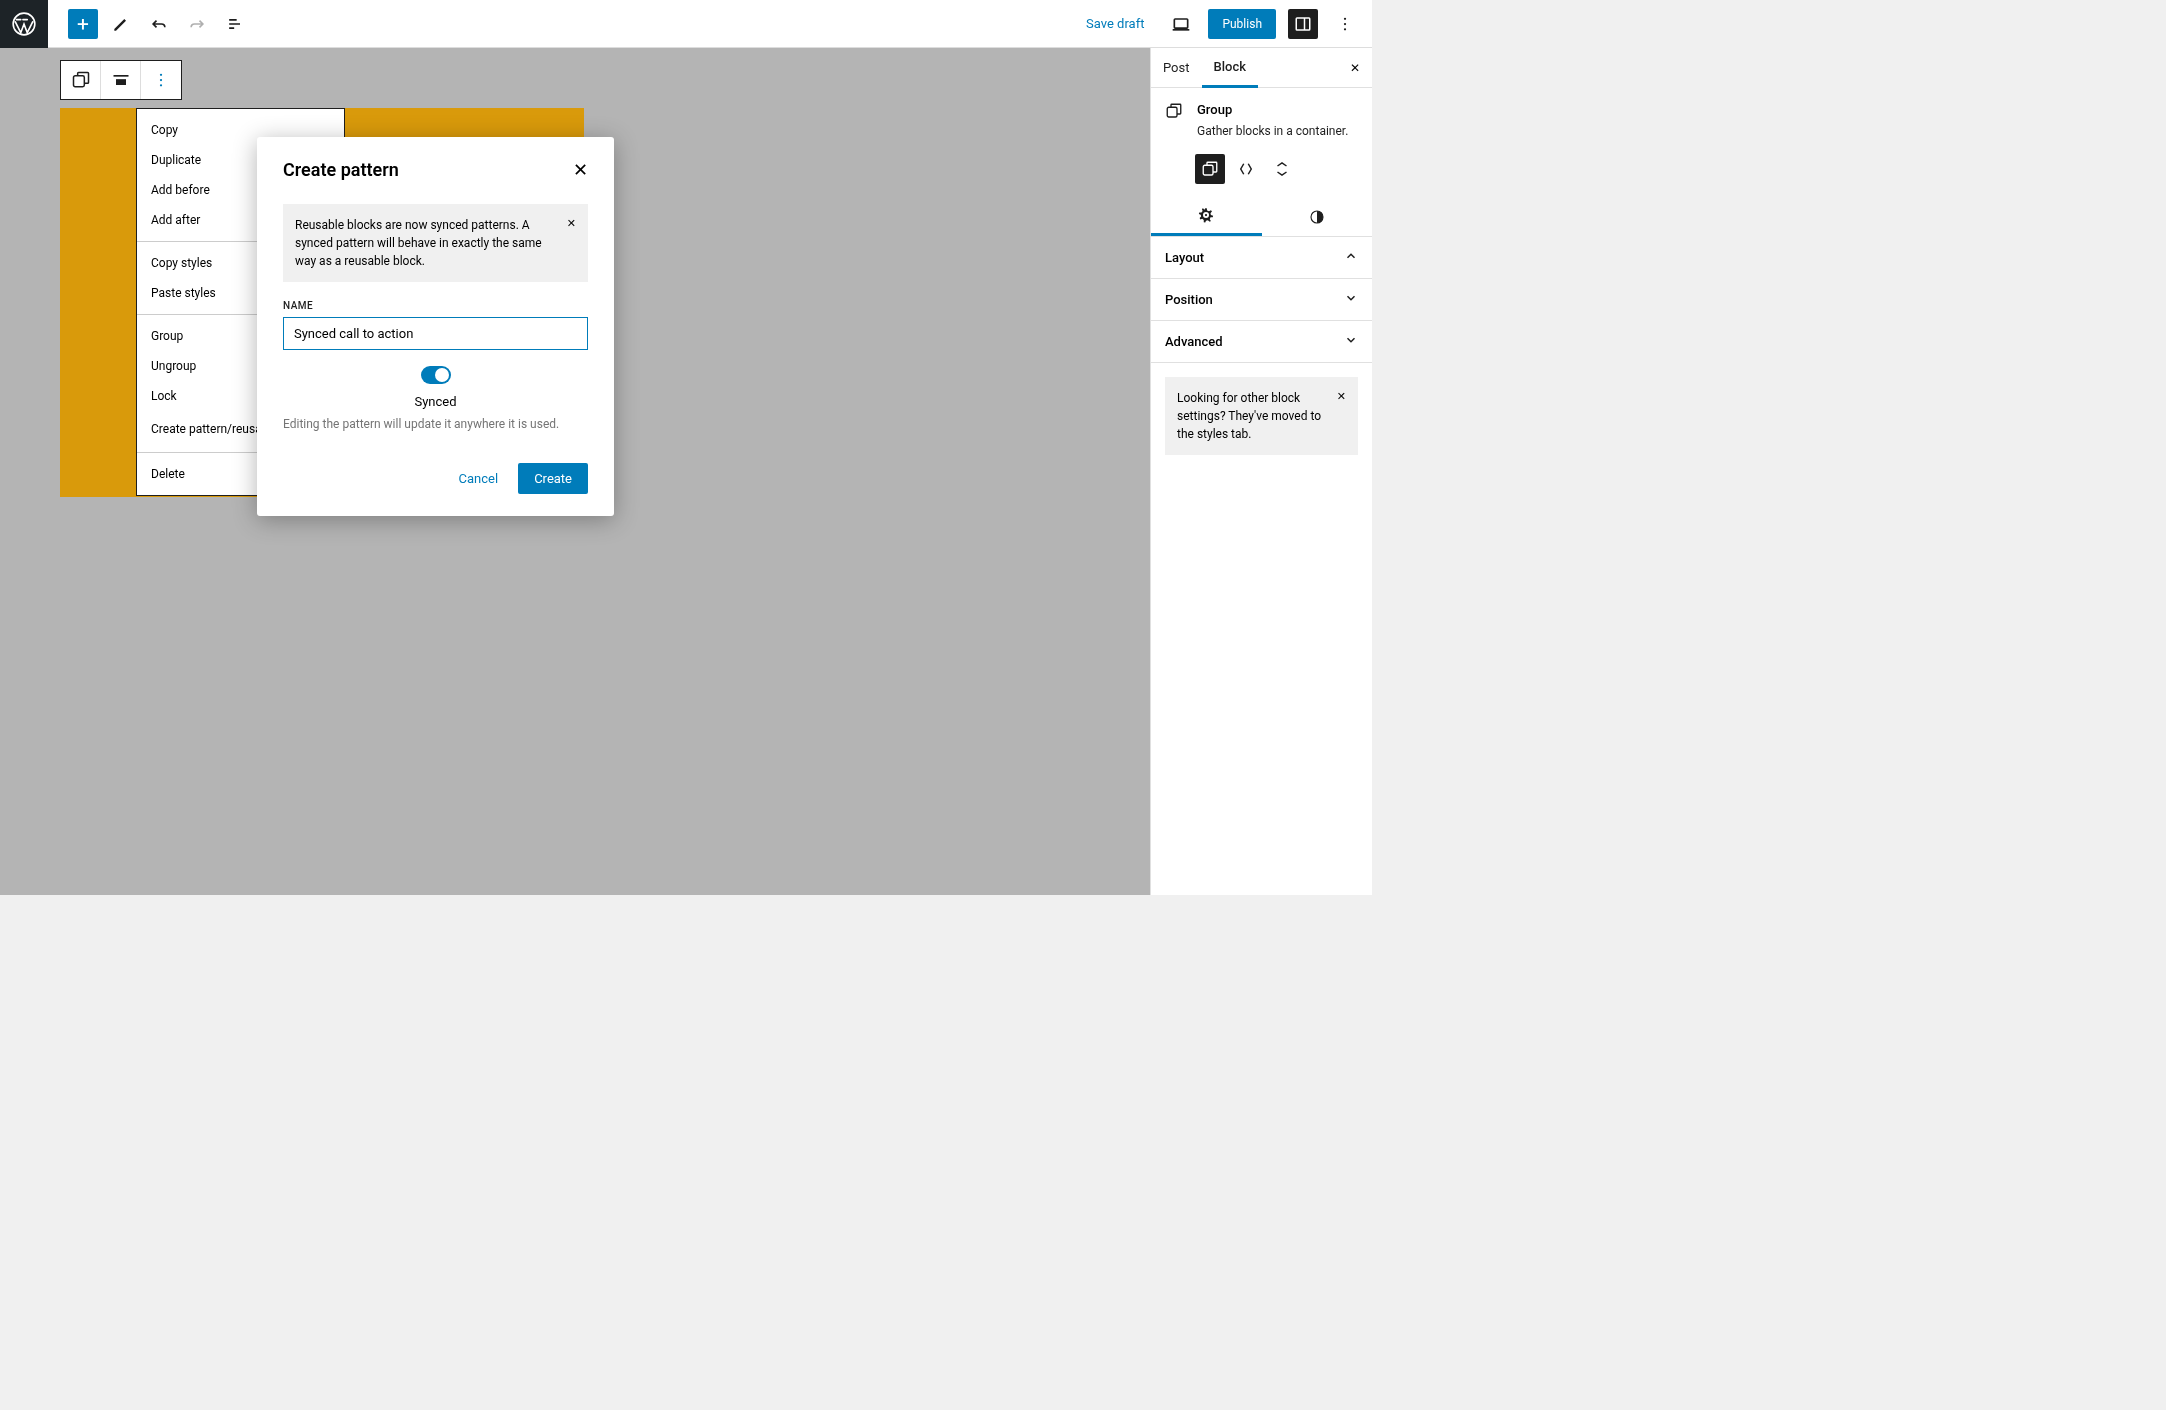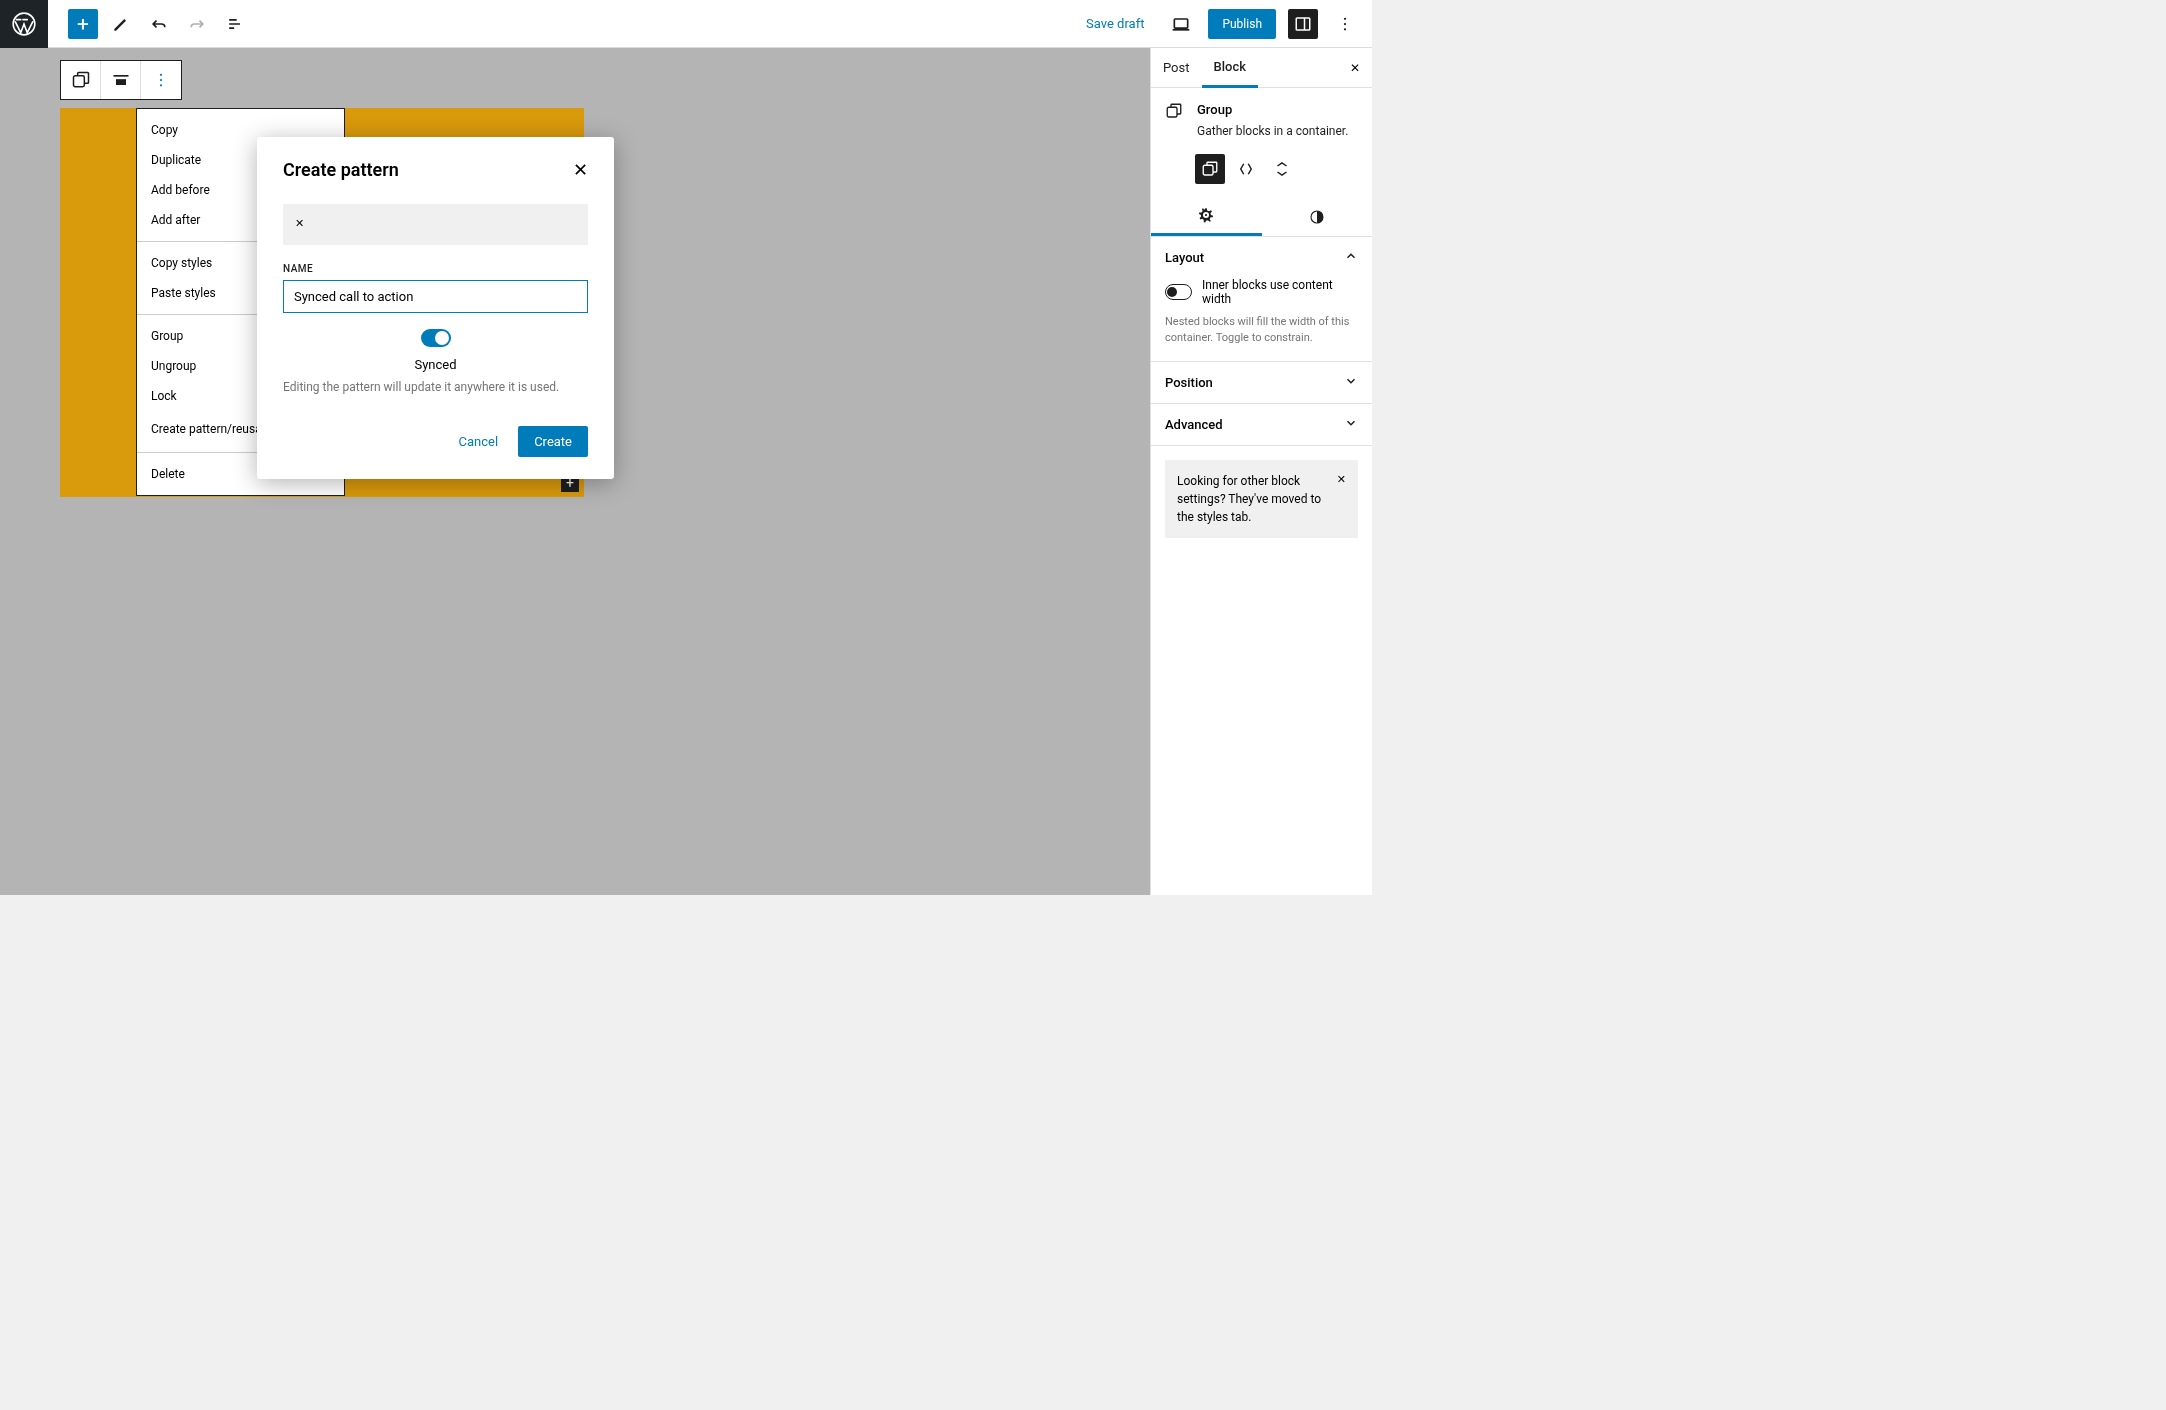--- a/index.html
+++ b/index.html
@@ -195,29 +195,20 @@
         </svg>
       </div>
   </div>
   <div class="panel">
     <div class="panel-head">
       <span>Layout</span>
       <span class="panel-chevron"><svg width="14" height="14" viewBox="0 0 24 24" fill="none" stroke="#1e1e1e" stroke-width="2.5">
             <path d="M6 15 L12 9 L18 15"></path>
           </svg></span>
     </div>
-    <div class="panel-body">
-      <div class="toggle-row">
-        <div class="pill-toggle">
-            <div class="pill-knob"></div>
-          </div>
-        <span style="font-size:12px">Inner blocks use content width</span>
-      </div>
-      <div class="help-text">Nested blocks will fill the width of this container. Toggle to constrain.</div>
-    </div>
   </div>
   <div class="panel">
     <div class="panel-head">
       <span>Position</span>
       <span class="panel-chevron"><svg width="14" height="14" viewBox="0 0 24 24" fill="none" stroke="#1e1e1e" stroke-width="2.5">
             <path d="M6 9 L12 15 L18 9"></path>
           </svg></span>
     </div>
   </div>
   <div class="panel">
@@ -292,20 +283,21 @@
     </div>
   </div>
 </div>
 
 <div class="modal">
   <div class="modal-head">
     <div class="modal-title">Create pattern</div>
     <div class="modal-close"><span class="icon-x"></span></div>
   </div>
   <div class="notice">
+    <span>Reusable blocks are now synced patterns. A synced pattern will behave in exactly the same way as a reusable block.</span>
     <span class="icon-x" style="font-size:11px;flex-shrink:0"></span>
   </div>
   <div class="field-label">NAME</div>
   <input class="text-input" value="Synced call to action" style="">
   <div class="switch-row">
     <div class="switch">
         <div class="switch-knob"></div>
       </div>
     <span style="font-size:13px">Synced</span>
   </div>

